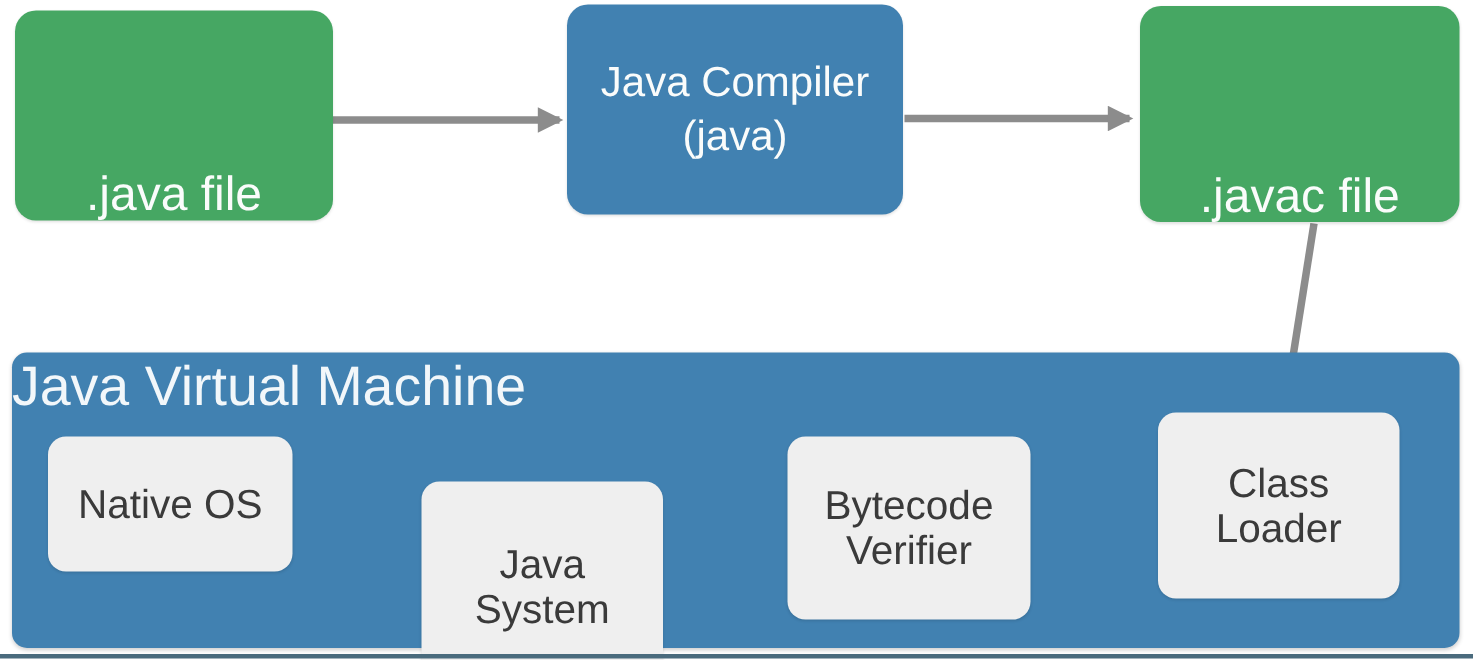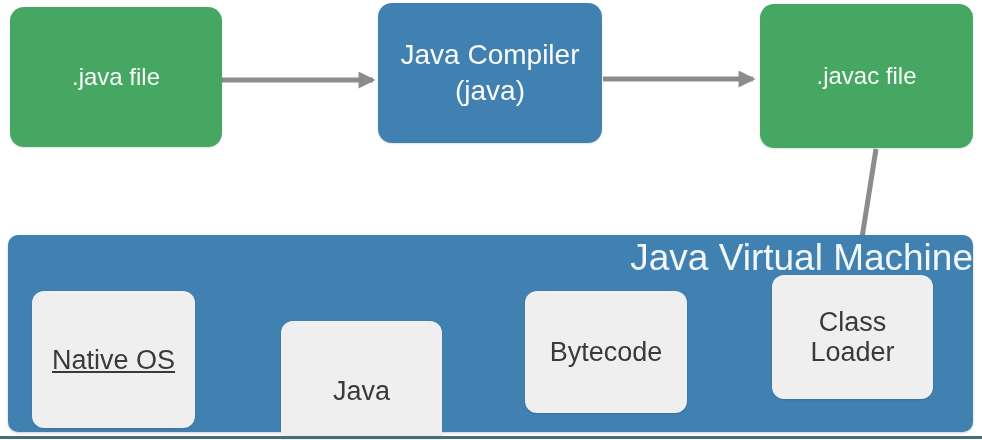--- a/index.html
+++ b/index.html
@@ -33,22 +33,23 @@
     display:flex;flex-direction:column;
     align-items:center;justify-content:center;
     text-align:center;
     box-sizing:border-box;
     box-shadow:0 1px 2px rgba(0,0,0,0.12);
   }
   .node.green{
     background:var(--green);
     color:var(--white-text);
     border-radius:14px;
-    font-size:24px;
+    font-size:32px;
     line-height:36px;
+    justify-content:flex-end;
   }
   .node.blue{
     background:var(--blue);
     color:var(--white-text);
     border-radius:14px;
     font-size:28px;
     line-height:36px;
   }
   .node.gray{
     background:var(--box-gray);
@@ -60,21 +61,21 @@
   .jvm{
     position:absolute;
     left:8px;top:235px;width:965px;height:197px;
     background:var(--blue);
     border-radius:10px;
     box-shadow:0 1px 3px rgba(0,0,0,0.2);
   }
   .jvm-title{
     position:absolute;
     left:0;top:1px;width:100%;
-    text-align:right;
+    text-align:left;
     color:#f2f7fa;
     font-size:37px;
     line-height:44px;
   }
   .bottom-line{
     position:absolute;
     left:0;top:436px;width:982px;height:3px;
     background:var(--bottom-line);
   }
 </style>
@@ -106,30 +107,32 @@
     <div>(java)</div>
   </div>
 
   <div class="node green" style="left:760px;top:4px;width:213px;height:144px;">
     <div>.javac file</div>
   </div>
 
   <div class="jvm">
     <div class="jvm-title">Java Virtual Machine</div>
 
-    <div class="node gray" style="left:24px;top:56px;width:163px;height:137px;text-decoration:underline;">
+    <div class="node gray" style="left:24px;top:56px;width:163px;height:90px;">
       <div>Native OS</div>
     </div>
 
     <div class="node gray" style="left:273px;top:55px;width:161px;height:140px;margin-top:31px;">
       <div>Java</div>
+      <div>System</div>
     </div>
 
     <div class="node gray" style="left:517px;top:56px;width:162px;height:122px;align-items:center;">
       <div>Bytecode</div>
+      <div>Verifier</div>
     </div>
 
     <div class="node gray" style="left:764px;top:40px;width:161px;height:124px;">
       <div>Class</div>
       <div>Loader</div>
     </div>
   </div>
 
   <div class="bottom-line"></div>
 

